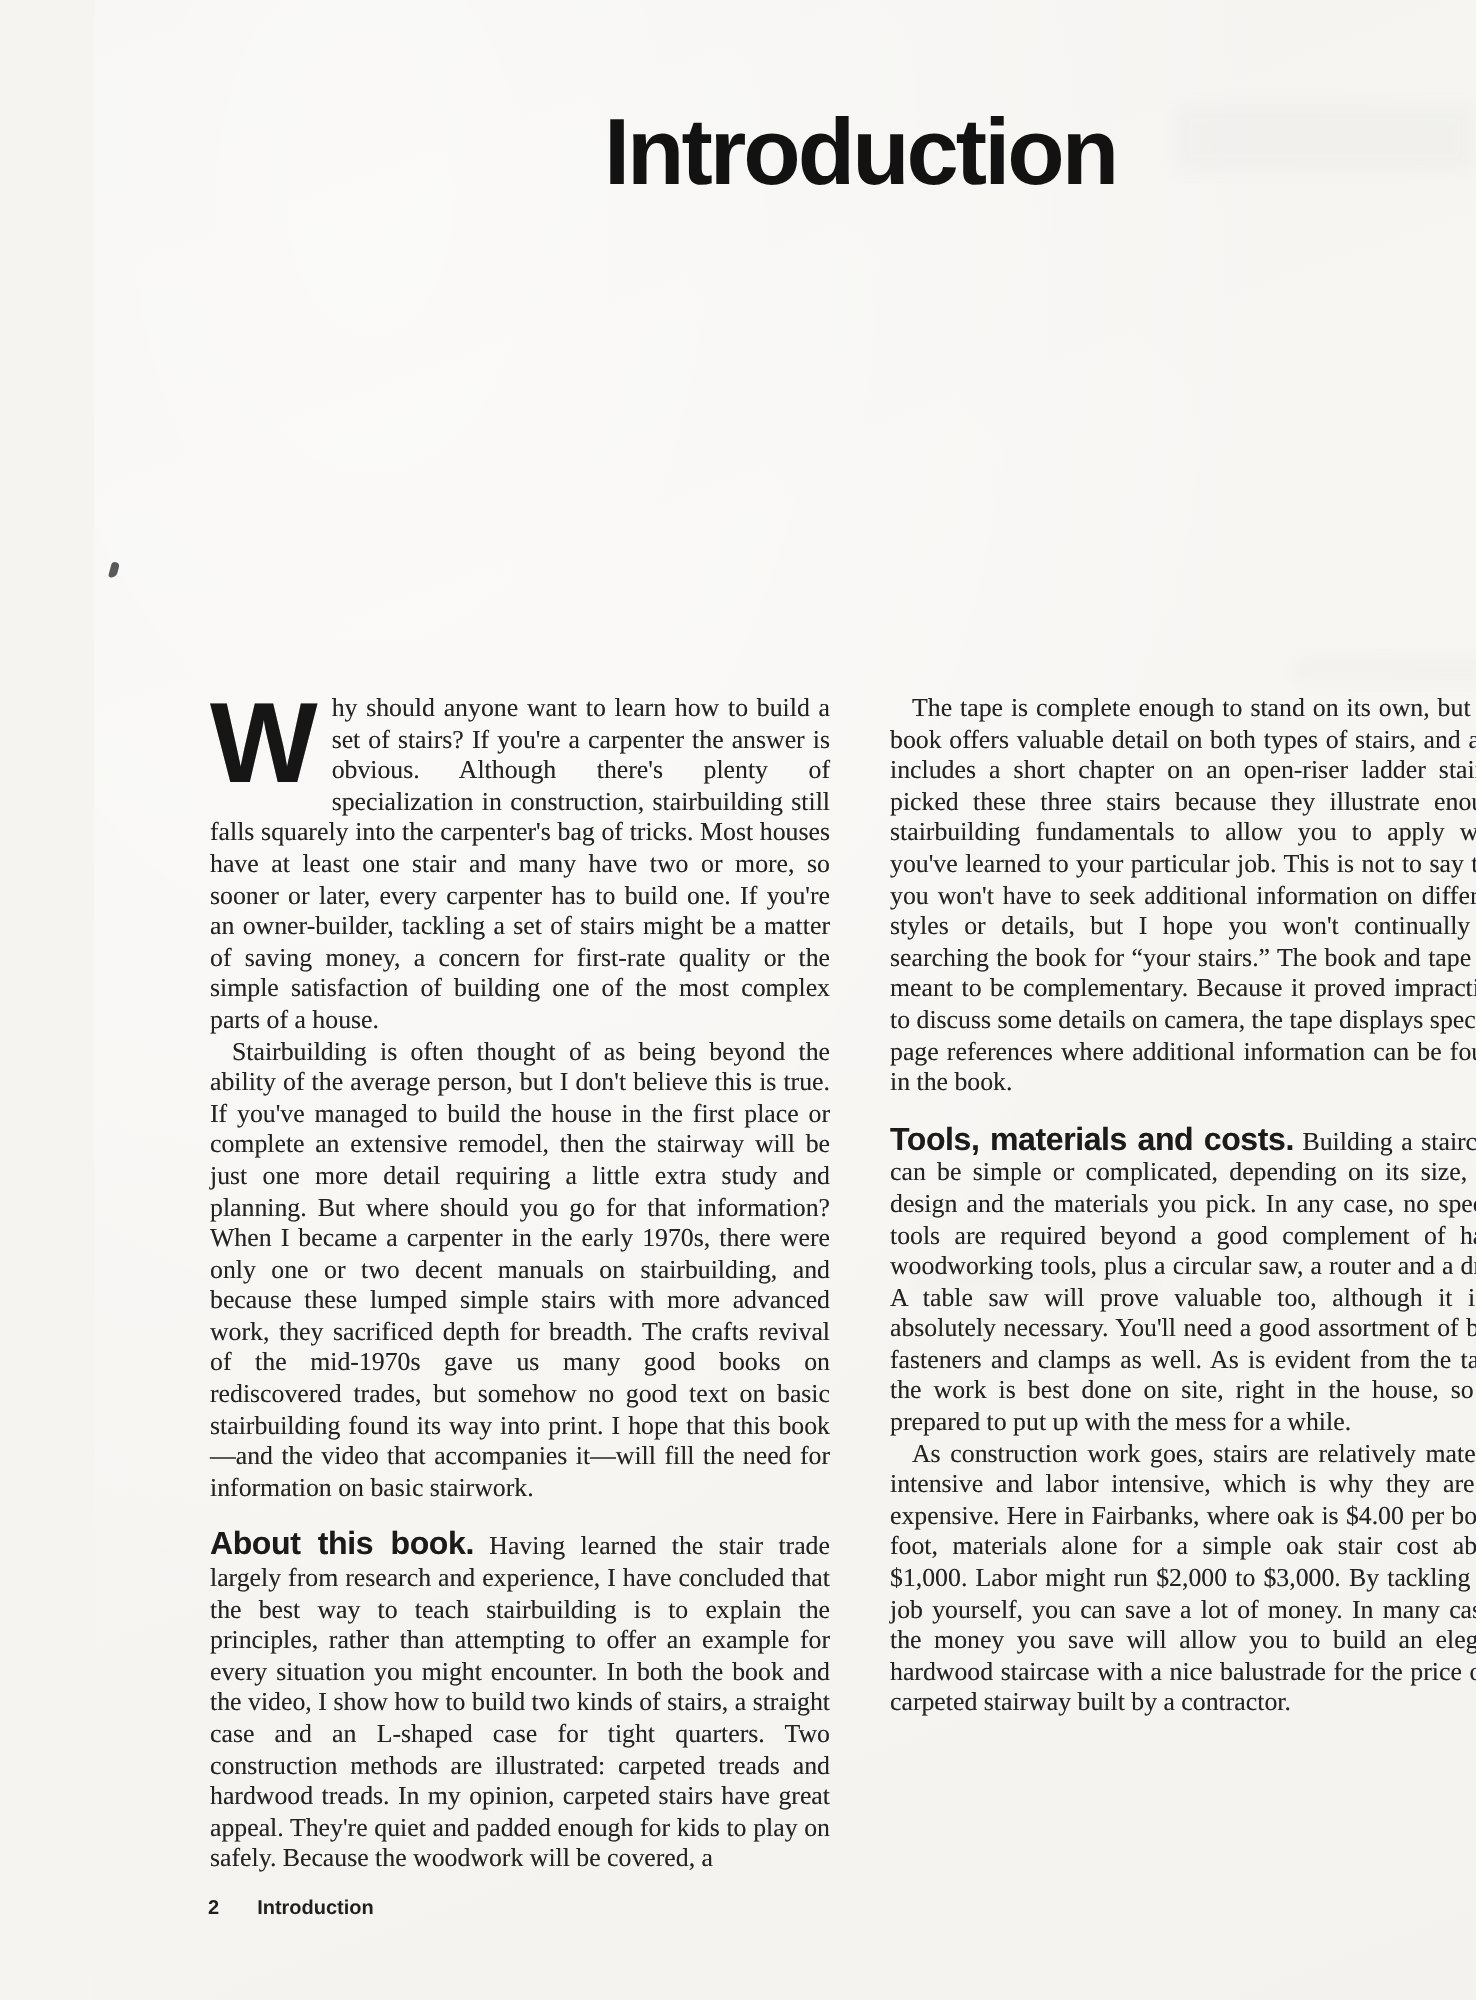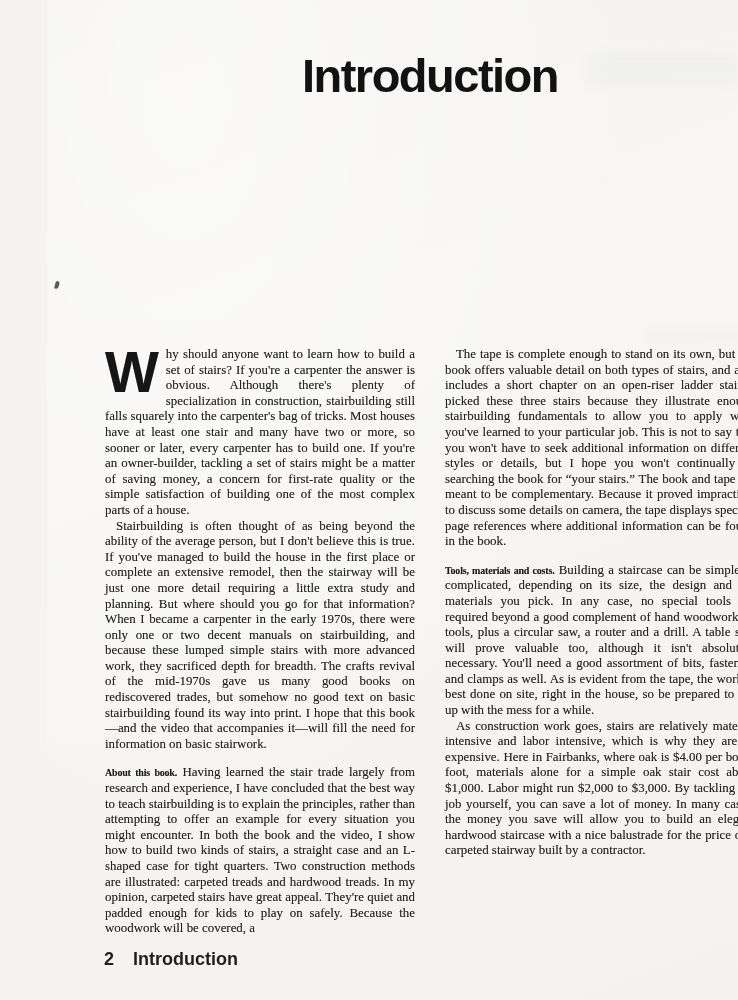--- a/index.html
+++ b/index.html
@@ -63,33 +63,33 @@
   .dropcap {
     float: left;
     font-family: "Liberation Sans", sans-serif;
     font-weight: 700;
     font-size: 57px;
     line-height: 44px;
     padding: 3px 7px 0 0;
     color: #161616;
   }
   .runin {
-    font-family: Liberation Serif, serif;
+    font-family: Liberation Sans, sans-serif;
     font-weight: 700;
-    font-size: 10px;
+    font-size: 16px;
     letter-spacing: -0.2px;
     color: #1b1b1b;
   }
 
   .footer {
     position: absolute;
     left: 57px; top: 949px;
     font-family: "Liberation Sans", sans-serif;
     font-weight: 700;
-    font-size: 18px;
+    font-size: 10px;
     color: #1f1f1f;
   }
   .footer .chapter { margin-left: 19px; }
 
   .speck {
     position: absolute;
     left: 8px; top: 281px;
     width: 4px; height: 8px;
     background: #3d3d3d;
     border-radius: 2px 2px 3px 1px;

